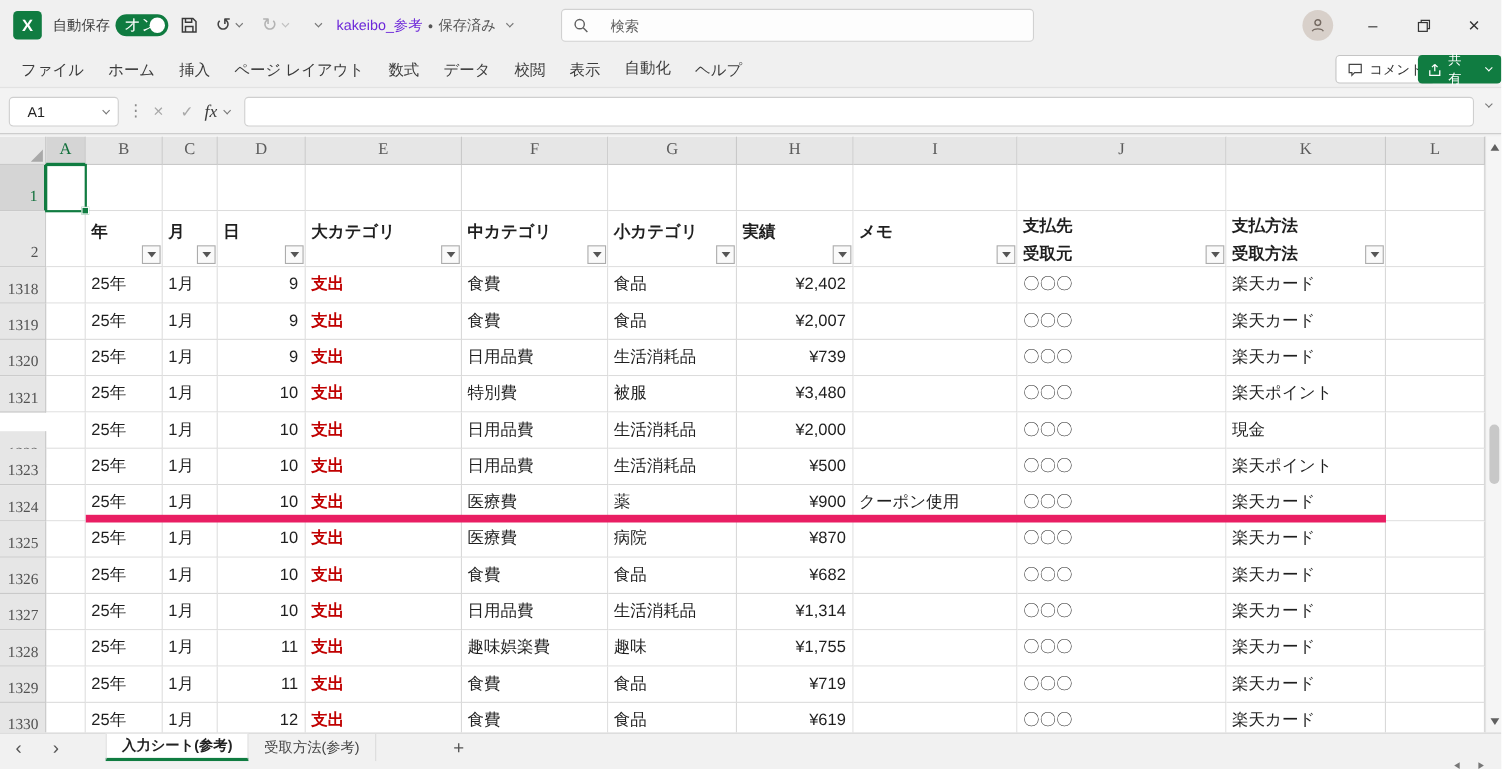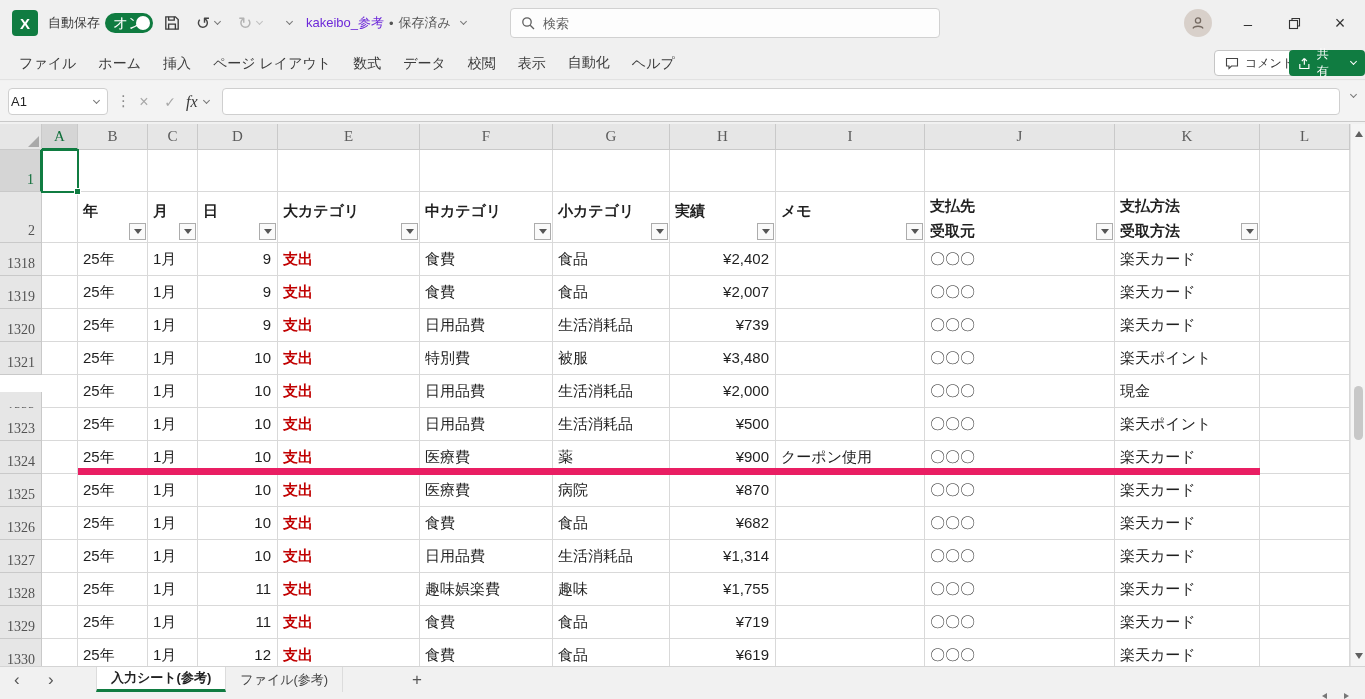--- a/index.html
+++ b/index.html
@@ -20,41 +20,41 @@
   #save-btn { left:163px; }
   #undo-btn { left:196px; font-size:17px; color:#444; }
   #redo-btn { left:238px; font-size:17px; color:#b3b3b3; }
   .mini-chev { display:inline-block; width:5px; height:5px; border-right:1.2px solid #777; border-bottom:1.2px solid #777; transform:rotate(45deg); margin-left:5px; margin-top:-3px; }
   .mini-chev.dis { border-color:#c0c0c0; }
   #qat-overflow { left:282px; }
   #doc-title { left:306px; gap:5px; }
   #doc-title .fname { color:#6d28d9; }
   #doc-title .dotsep { color:#555; }
   #doc-title .fstatus { color:#555; }
-  #search-box { position:absolute; left:510px; top:8px; width:430px; height:30px; background:#fdfdfd; border:1px solid #d1d1d1; border-radius:4px; display:flex; align-items:center; padding-left:10px; gap:8px; }
+  #search-box { position:absolute; left:510px; top:8px; width:430px; height:30px; background:#fdfdfd; border:1px solid #d1d1d1; border-radius:4px; display:flex; align-items:center; padding-left:10px; gap:20px; }
   #search-box input { border:none; outline:none; background:transparent; font-size:13px; color:#333; width:360px; font-family:inherit; }
   #search-box input::placeholder { color:#5f5f5f; opacity:1; }
   #avatar { left:1184px; }
   .avatar-circle { width:28px; height:28px; border-radius:50%; background:#d8d0ca; display:flex; align-items:center; justify-content:center; }
   .win-btn { position:absolute; top:0; width:44px; height:46px; display:flex; align-items:center; justify-content:center; color:#333; font-size:15px; }
   #win-min { left:1226px; }
   #win-restore { left:1272px; }
   #win-close { left:1318px; font-size:18px; }
 
   
   #ribbon { position:absolute; left:0; top:46px; width:1365px; height:34px; background:#f0f0f0; border-bottom:1px solid #e2e2e2; }
   #ribbon-tabs { position:absolute; left:8px; top:0; height:34px; display:flex; }
   .rtab { height:34px; line-height:34px; padding:0 11px; font-size:14px; color:#3b3b3b; white-space:nowrap; }
   #comments-btn { position:absolute; left:1214px; top:4px; height:26px; padding:0 10px; background:#fff; border:1px solid #c5c5c5; border-radius:4px; display:flex; align-items:center; gap:6px; font-size:12px; color:#333; }
   #share-btn { position:absolute; left:1289px; top:4px; height:26px; padding:0 9px; background:#107C41; border-radius:4px; display:flex; align-items:center; gap:6px; font-size:12px; color:#fff; }
   #share-btn .mini-chev { border-color:#fff; }
 
   
   #formula-row { position:absolute; left:0; top:81px; width:1365px; height:41px; background:#f3f3f3; border-bottom:1px solid #c9c9c9; }
-  #name-box { position:absolute; left:8px; top:7px; width:100px; height:27px; background:#fff; border:1px solid #cfcfcf; border-radius:4px; font-size:13px; color:#222; display:flex; align-items:center; padding:0 8px 0 2px; justify-content:space-between; }
+  #name-box { position:absolute; left:8px; top:7px; width:100px; height:27px; background:#fff; border:1px solid #cfcfcf; border-radius:4px; font-size:13px; color:#222; display:flex; align-items:center; padding:0 8px 0 16px; justify-content:space-between; }
   #fb-grip { position:absolute; left:116px; top:6px; color:#8a8a8a; font-size:15px; line-height:28px; }
   #fb-cancel { position:absolute; left:132px; top:7px; width:24px; height:27px; color:#a8a8a8; font-size:16px; display:flex; align-items:center; justify-content:center; }
   #fb-enter { position:absolute; left:158px; top:7px; width:24px; height:27px; color:#a8a8a8; font-size:14px; display:flex; align-items:center; justify-content:center; }
   #fb-fx { position:absolute; left:186px; top:7px; height:27px; display:flex; align-items:center; font-family:"Liberation Serif",serif; font-style:italic; font-size:16px; color:#3a3a3a; }
   #fb-fx .mini-chev { margin-left:6px; }
   #formula-input { position:absolute; left:222px; top:7px; width:1118px; height:27px; background:#fff; border:1px solid #cfcfcf; border-radius:4px; font-size:13px; color:#222; line-height:25px; padding:0 8px; }
   #fb-expand { position:absolute; left:1346px; top:14px; }
 
   
   #grid { position:absolute; left:0; top:124px; width:1350px; height:542px; background:#fff; overflow:hidden; }
@@ -490,21 +490,21 @@
     <div class="scroll-arrow" style="top:524px;">
         <span class="tri-down"></span>
       </div>
   </div>
 
   <div id="tabbar">
     <div class="nav-chev" style="left:14px;">‹</div>
     <div class="nav-chev" style="left:48px;">›</div>
     <div id="sheet-tabs">
         <div class="stab active">入力シート(参考)</div>
-        <div class="stab">ファイル(参考)</div>
+        <div class="stab">受取方法(参考)</div>
       </div>
     <div id="add-sheet">+</div>
     <div id="hstrip"></div>
     <span id="hs-left"></span>
     <span id="hs-right"></span>
   </div>
 
 </div>
 
 </body></html>

